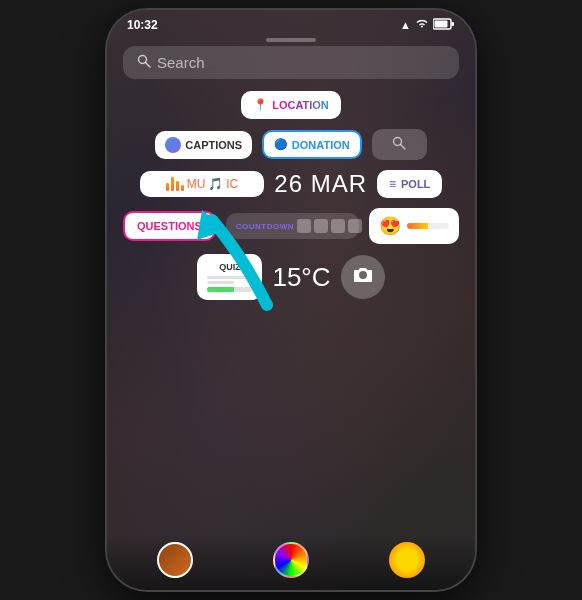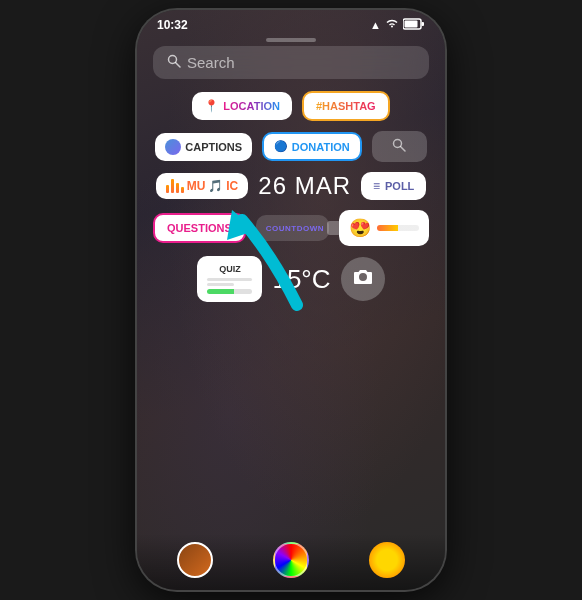--- a/index.html
+++ b/index.html
@@ -8,21 +8,21 @@
       height: 600px;
       background: #1a1a1a;
       display: flex;
       justify-content: center;
       align-items: center;
       font-family: -apple-system, BlinkMacSystemFont, 'Helvetica Neue', sans-serif;
       overflow: hidden;
     }
 
     .phone-frame {
-      width: 308px;
+      width: 368px;
       height: 580px;
       background: #2a2a2a;
       border-radius: 40px;
       overflow: hidden;
       position: relative;
       box-shadow: 0 0 0 2px #444, 0 10px 40px rgba(0,0,0,0.8);
     }
 
     .phone-screen {
       width: 100%;
@@ -161,26 +161,26 @@
       width: 55px;
       display: flex;
       align-items: center;
       justify-content: center;
     }
     .search-small-icon { color: rgba(255,255,255,0.6); font-size: 13px; }
 
     .sticker-music {
       background: white;
       border-radius: 10px;
-      padding: 6px 10px;
+      padding: 6px 26px;
       display: flex;
       align-items: center;
       gap: 3px;
       font-size: 12px;
-      font-weight: 700;
+      font-weight: 400;
       color: #ff6b35;
     }
     .music-bars {
       display: flex;
       gap: 2px;
       align-items: flex-end;
       height: 14px;
     }
     .music-bar {
       width: 3px;
@@ -395,23 +395,20 @@
       <span class="search-placeholder">Search</span>
     </div>
 
     <div class="stickers-container">
 
       <div class="sticker-row">
         <div class="sticker sticker-location">
           <span style="color:#e91e8c;">📍</span>
           <span style="background: linear-gradient(90deg, #e91e8c, #9c27b0, #2196f3); -webkit-background-clip: text; -webkit-text-fill-color: transparent; font-size:11px;">LOCATION</span>
         </div>
-        <div class="sticker sticker-hashtag">
-          <span style="background: linear-gradient(90deg, #f5a623, #e91e63); -webkit-background-clip: text; -webkit-text-fill-color: transparent; font-size:11px;">#HASHTAG</span>
-        </div>
       </div>
 
       <div class="sticker-row">
         <div class="sticker sticker-captions">
           <span class="captions-icon"></span>
           <span style="font-size:11px; color:#333;">CAPTIONS</span>
         </div>
         <div class="sticker sticker-donation">
           <span style="color:#2196f3;">🔵</span>
           <span style="font-size:11px; color:#2196f3;">DONATION</span>

